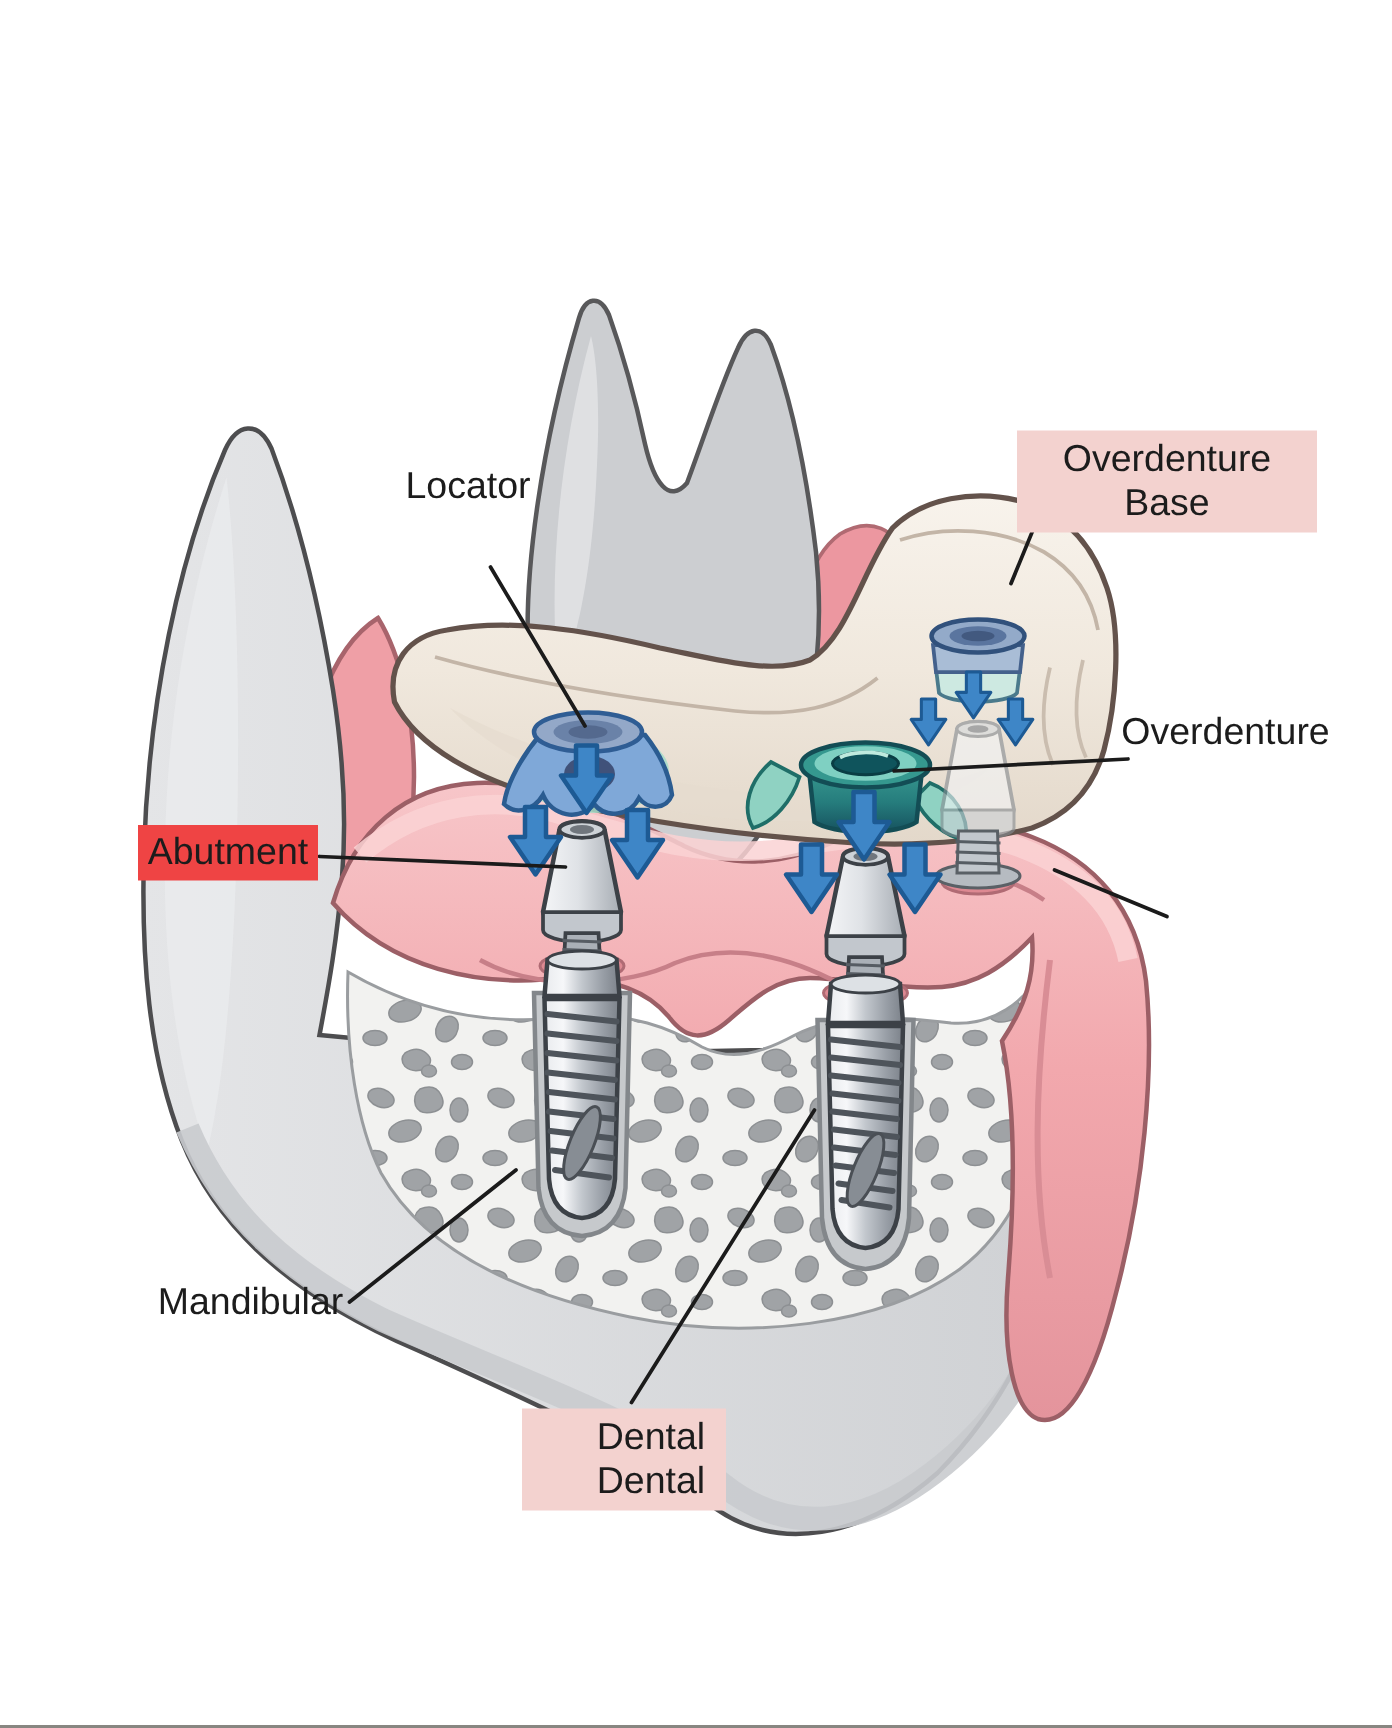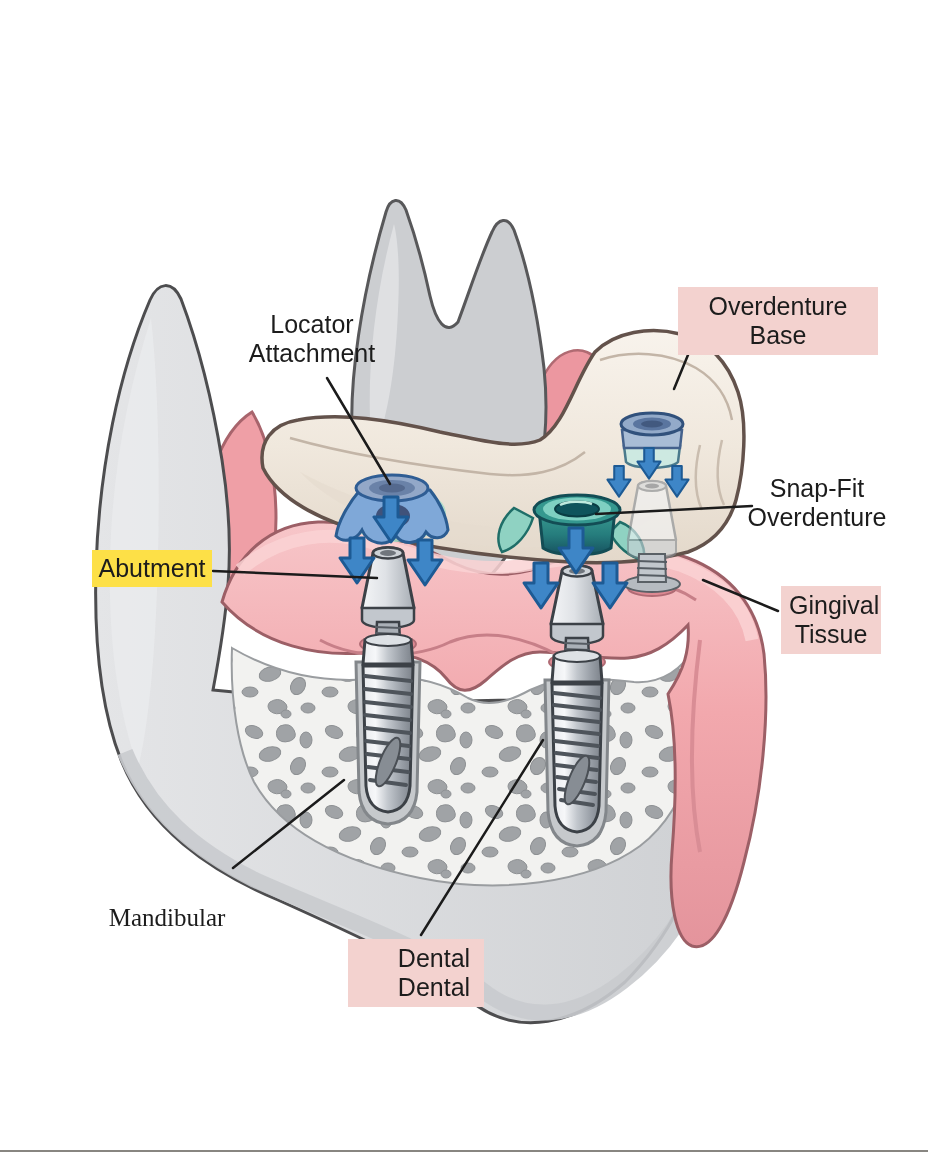--- a/index.html
+++ b/index.html
@@ -4,21 +4,21 @@
 <style>
   html,body{margin:0;padding:0;background:#ffffff;}
   .stage{
     position:relative;width:928px;height:1152px;background:#ffffff;overflow:hidden;
     font-family:"Liberation Sans", sans-serif;color:#1c1c1c;
   }
   .scene{position:absolute;left:0;top:0;}
   .label{position:absolute;font-size:25px;line-height:1.16;text-align:center;}
   .label .ln{display:block;}
   .box-pink{background:#f3d2cf;padding:5px 8px;text-align:center;}
-  .box-white{background:#fde047;padding:4px 2px;}
+  .box-white{background:#ef4444;padding:4px 2px;}
   .bottom-edge{position:absolute;left:0;bottom:0;width:100%;height:2px;background:#55524c;opacity:.7;}
 </style>
 </head>
 <body>
 
 <div class="stage">
 
 <svg class="scene" width="928" height="1152" viewBox="0 0 928 1152">
   <defs>
     <linearGradient id="mg" x1="0" y1="0" x2="1" y2="0">
@@ -252,42 +252,36 @@
     <line x1="752" y1="506" x2="596" y2="514"></line>
     <line x1="213" y1="571" x2="377" y2="578"></line>
     <line x1="778" y1="611" x2="703" y2="580"></line>
     <line x1="233" y1="868" x2="344" y2="780"></line>
     <line x1="421" y1="935" x2="543" y2="740"></line>
   </g>
 </svg>
 
 <div class="label" style="left:212px;top:310px;width:200px;">
   <span class="ln">Locator</span>
-  <span class="ln">Attachment</span>
 </div>
 
 <div class="label box-pink" style="left:678px;top:287px;width:184px;">
   <span class="ln">Overdenture Base</span>
 </div>
 
 <div class="label" style="left:727px;top:474px;width:180px;">
-  <span class="ln">Snap-Fit</span>
   <span class="ln">Overdenture</span>
 </div>
 
 <div class="label box-white" style="left:92px;top:550px;width:116px;">
   <span class="ln">Abutment</span>
 </div>
 
-<div class="label box-pink" style="left:781px;top:586px;width:84px;">
-  <span class="ln">Gingival</span>
-  <span class="ln">Tissue</span>
-</div>
-
-<div class="label" style="left:77px;top:903px;width:180px;font-family:Liberation Serif, serif;">
+
+<div class="label" style="left:77px;top:854px;width:180px;">
   <span class="ln">Mandibular</span>
 </div>
 
 <div class="label box-pink" style="left:348px;top:939px;width:84px;padding-left:44px;">
   <span class="ln">Dental</span>
   <span class="ln">Dental</span>
 </div>
 
 <div class="bottom-edge"></div>
 </div>

